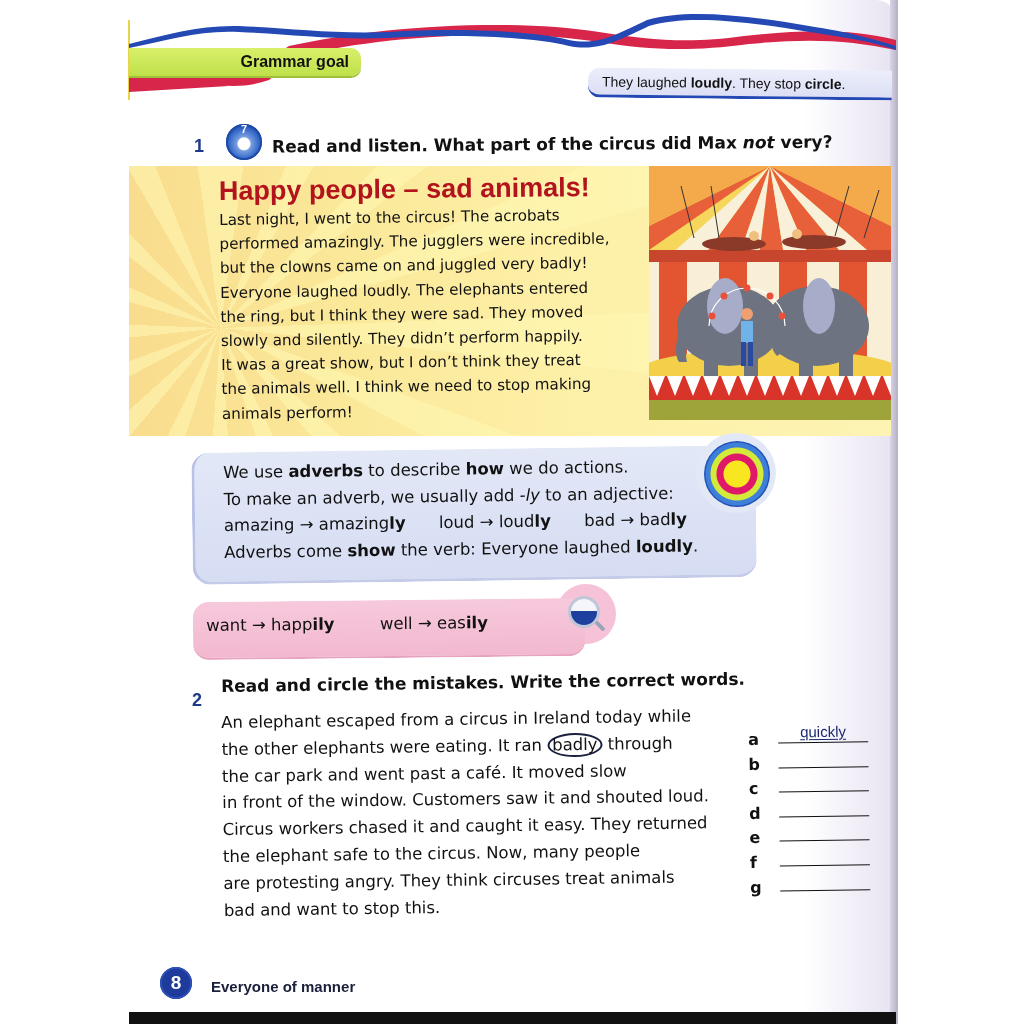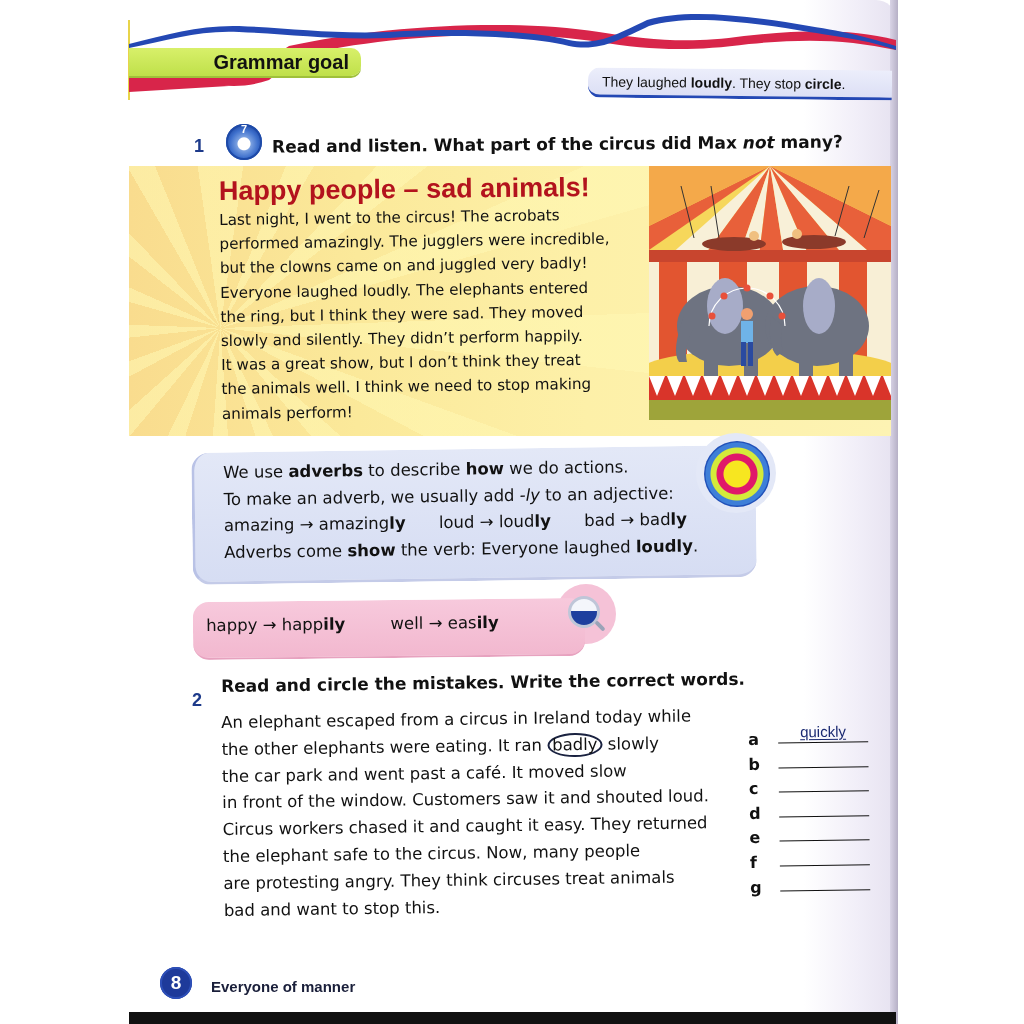--- a/index.html
+++ b/index.html
@@ -27,21 +27,21 @@
   
   .ribbons { position: absolute; left: 129px; top: 0; width: 767px; height: 110px; }
   .goal-tab {
     position: absolute; left: 129px; top: 48px; width: 232px; height: 28px;
     background: linear-gradient(180deg, #d8f06a 0%, #bfe04a 100%);
     border-radius: 0 10px 10px 0;
     box-shadow: 0 2px 0 #9fc03a;
     display: flex; align-items: center; justify-content: flex-end; padding-right: 12px;
   }
   .goal-tab span {
-    font-family: "Liberation Sans", sans-serif; font-weight: bold; font-size: 20px; color: #111;
+    font-family: "Liberation Sans", sans-serif; font-weight: bold; font-size: 16px; color: #111;
   }
   .example-banner {
     position: absolute; left: 588px; top: 69px; width: 304px; height: 30px;
     background: linear-gradient(180deg, #eceefb 0%, #dcdff5 100%);
     border-radius: 12px 0 0 12px;
     border-bottom: 3px solid #2448b4;
     display: flex; align-items: center; padding-left: 14px;
     font-family: "Liberation Sans", sans-serif; font-size: 14px; color: #111;
     transform: rotate(0.6deg);
   }
@@ -198,21 +198,21 @@
     <span style="white-space:pre">. They stop </span>
     <b>circle</b>
     <span>.</span>
 </div>
 
 <div class="ex-num" style="left:194px; top:136px;">1</div>
 <div class="cd-icon">
   <span>7</span>
 </div>
 <div class="ex-heading" style="left:272px; top:134px; transform:rotate(-0.5deg);">
-  <span style="white-space:pre">Read and listen. What part of the circus did Max </span><i>not</i><span> many?</span>
+  <span style="white-space:pre">Read and listen. What part of the circus did Max </span><i>not</i><span> very?</span>
 </div>
 
 <div class="reading"></div>
 <div class="story-title">Happy people – sad animals!</div>
 <div class="story-body">
   <div>Last night, I went to the circus! The acrobats</div>
   <div>performed amazingly. The jugglers were incredible,</div>
   <div>but the clowns came on and juggled very badly!</div>
   <div>Everyone laughed loudly. The elephants entered</div>
   <div>the ring, but I think they were sad. They moved</div>
@@ -316,30 +316,30 @@
     <span>bad</span> <span>→</span> <span>bad</span><b>ly</b>
   </div>
   <div><span style="white-space:pre">Adverbs come </span><b>show</b><span style="white-space:pre"> the verb: Everyone laughed </span><b>loudly</b><span>.</span></div>
 </div>
 
 <div class="spell-bump"></div>
 <div class="spell-box"></div>
 <div class="magnifier"></div>
 <div class="magnifier-handle"></div>
 <div class="spell-text">
-  <span>happy</span> <span>→</span> <span>happ</span><b>ily</b><span class="gap" style="width:40px"></span>
+  <span>want</span> <span>→</span> <span>happ</span><b>ily</b><span class="gap" style="width:40px"></span>
   <span>well</span> <span>→</span> <span>eas</span><b>ily</b>
 </div>
 
 <div class="ex-num" style="left:192px; top:690px;">2</div>
 <div class="ex-heading" style="left:221px; top:676px; transform:rotate(-0.8deg); transform-origin:left top;">Read and circle the mistakes. Write the correct words.</div>
 
 <div class="ex2-body">
   <div>An elephant escaped from a circus in Ireland today while</div>
-  <div><span style="white-space:pre">the other elephants were eating. It ran </span><span class="circled">badly</span><span> slowly</span></div>
+  <div><span style="white-space:pre">the other elephants were eating. It ran </span><span class="circled">badly</span><span> through</span></div>
   <div>the car park and went past a café. It moved slow</div>
   <div>in front of the window. Customers saw it and shouted loud.</div>
   <div>Circus workers chased it and caught it easy. They returned</div>
   <div>the elephant safe to the circus. Now, many people</div>
   <div>are protesting angry. They think circuses treat animals</div>
   <div>bad and want to stop this.</div>
 </div>
 
 <div class="answers">
   <div class="answer-row">

